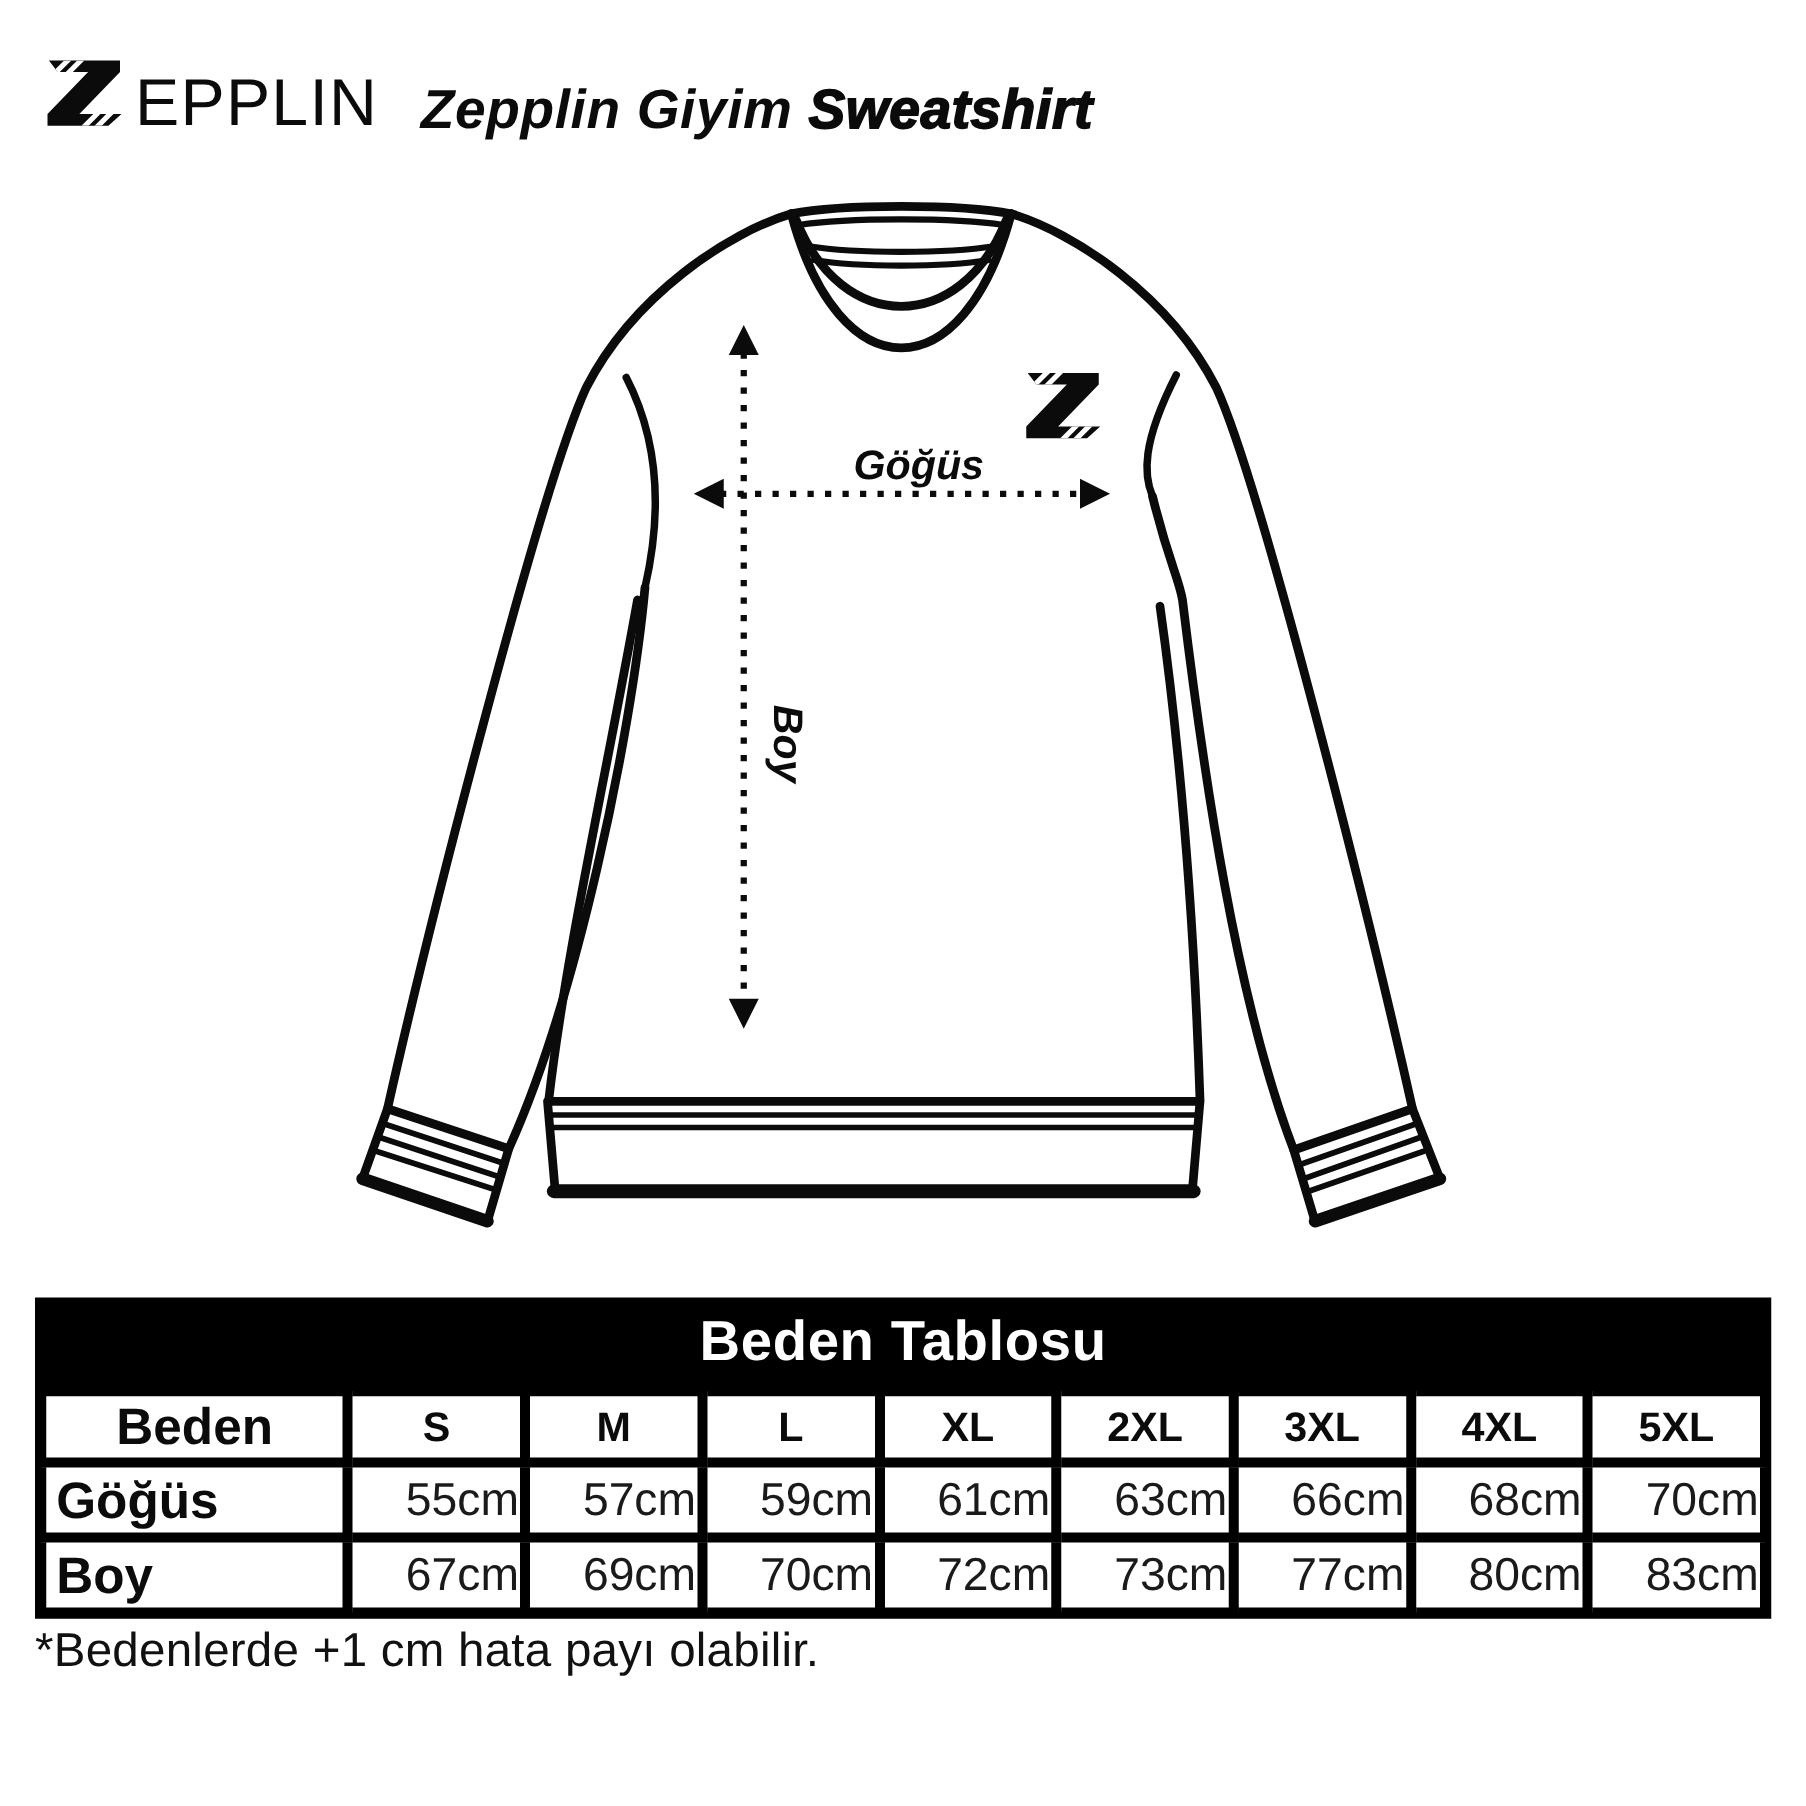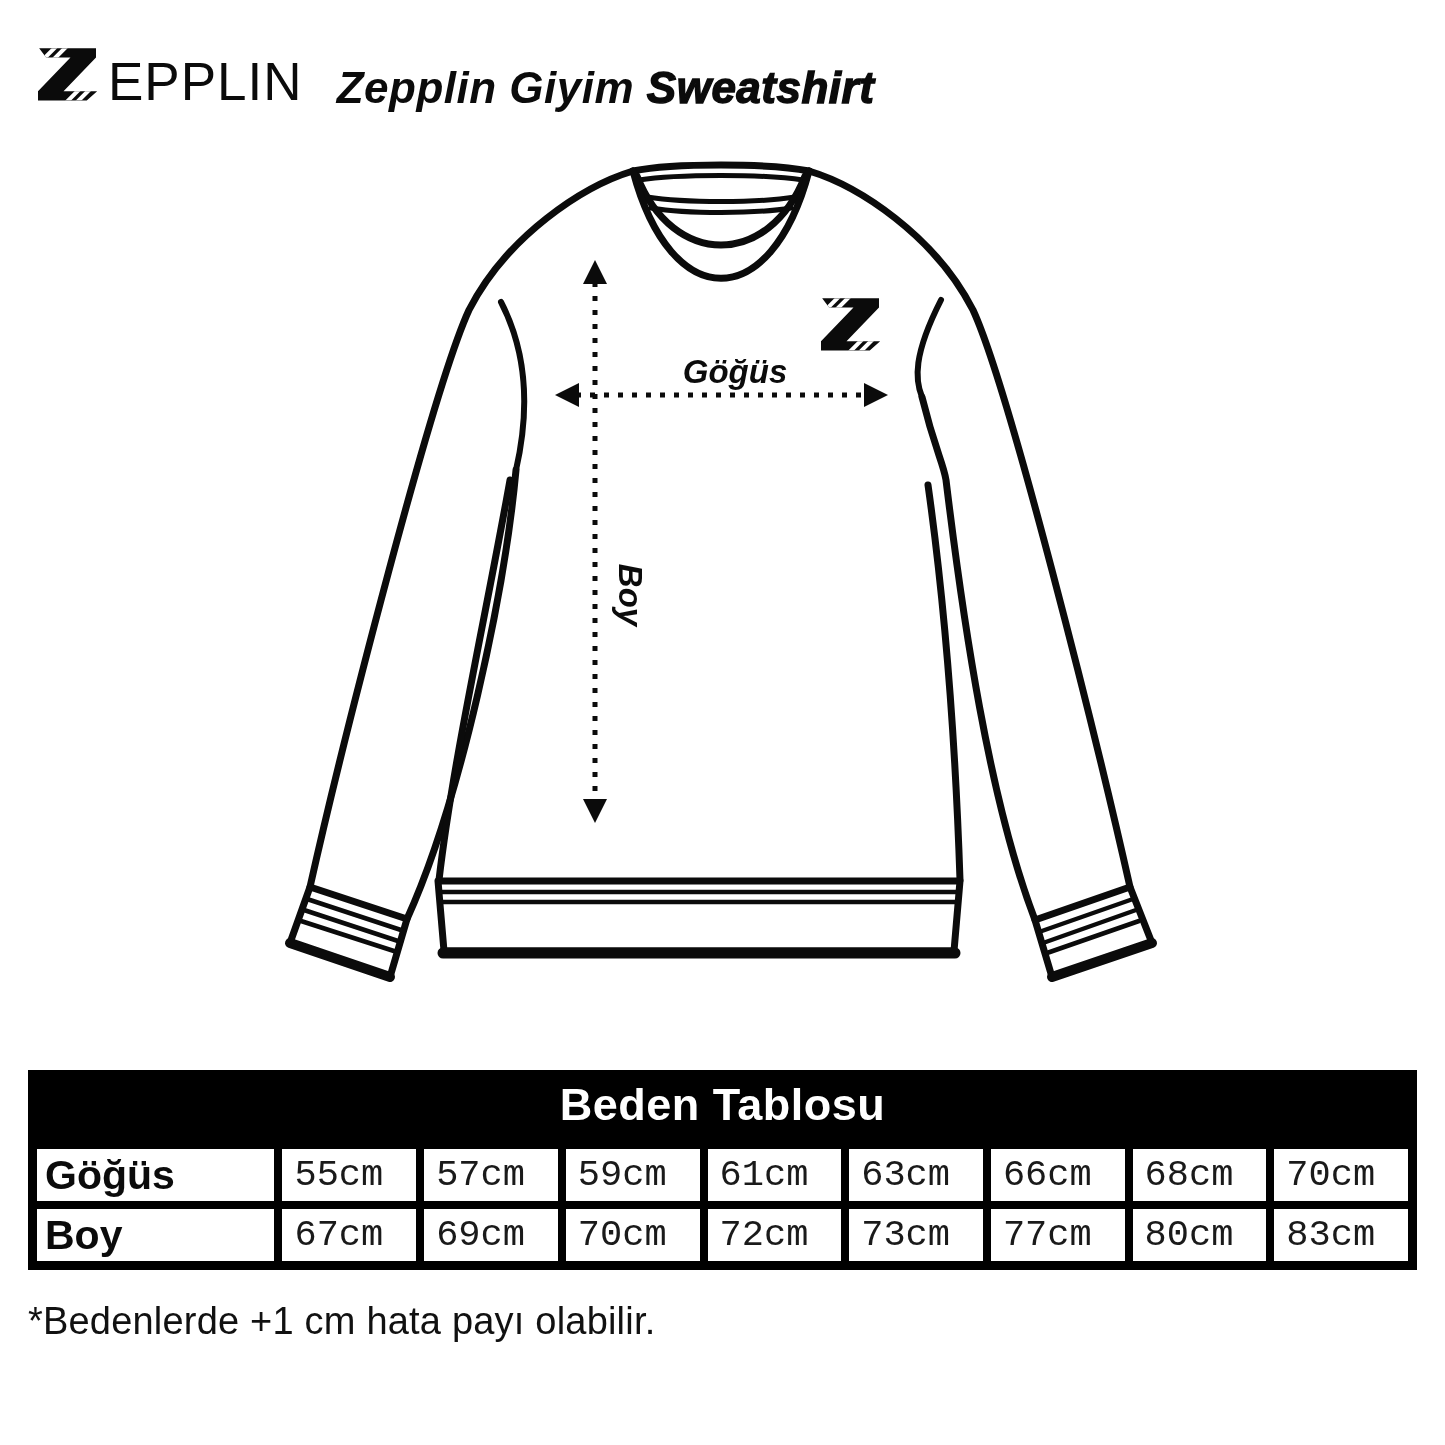--- a/index.html
+++ b/index.html
@@ -14,41 +14,41 @@
   .page-title{
     left:0;top:64px;width:1211px;text-align:center;
     font-style:italic;font-size:44px;line-height:1.1;letter-spacing:0.5px;
   }
   .page-title .brand{font-weight:700;}
   .page-title .product{font-weight:700;-webkit-text-stroke:1.4px #0b0b0b;}
   
   .diagram{left:283px;top:150px;}
   
   .size-table-wrap{
-    left:28px;top:1070px;width:1389px;background:#000;padding:1px;
+    left:28px;top:1038px;width:1389px;background:#000;padding:1px;
     box-sizing:border-box;
   }
   .size-table-title{
     color:#fff;text-align:center;font-weight:700;font-size:45px;
     padding:8px 0 10px 0;letter-spacing:0.5px;
   }
   table.size-table{
     width:100%;border-collapse:collapse;table-layout:fixed;
     background:#000;
   }
   table.size-table th, table.size-table td{
     background:#fff;border:8px solid #000;box-sizing:border-box;
     vertical-align:middle;
   }
   tr.hdr th{height:56px;}
   tr.datarow th, tr.datarow td{height:60px;}
   th.beden{font-size:41px;font-weight:700;text-align:center;}
   th.size-col{font-size:33px;font-weight:700;text-align:center;}
   th.rowlabel{font-size:41px;font-weight:700;text-align:left;padding-left:8px;}
-  td.val{font-size:37px;font-weight:400;text-align:left;padding-left:12px;color:#1a1a1a;font-family:Liberation Mono, monospace;}
+  td.val{font-size:37px;font-weight:400;text-align:right;padding-left:12px;color:#1a1a1a;}
   .footnote{
     left:28px;top:1300px;font-size:38px;color:#111;letter-spacing:0.2px;
   }
 </style>
 </head>
 <body>
 
 <svg width="0" height="0" style="position:absolute" aria-hidden="true">
   <defs>
     <polygon id="zpoly" points="2,4 100,4 100,20 44,78 102,78 84,94 0,94 0,78 56,20 14,20"></polygon>
@@ -148,20 +148,31 @@
       <col>
         <col>
         <col>
         <col>
         <col>
         <col>
         <col>
         <col>
     </colgroup>
     <tbody>
+        <tr class="hdr">
+      <th class="beden">Beden</th>
+      <th class="size-col">S</th>
+      <th class="size-col">M</th>
+      <th class="size-col">L</th>
+      <th class="size-col">XL</th>
+      <th class="size-col">2XL</th>
+      <th class="size-col">3XL</th>
+      <th class="size-col">4XL</th>
+      <th class="size-col">5XL</th>
+    </tr>
     <tr class="datarow">
       <th class="rowlabel">Göğüs</th>
       <td class="val">55cm</td>
       <td class="val">57cm</td>
       <td class="val">59cm</td>
       <td class="val">61cm</td>
       <td class="val">63cm</td>
       <td class="val">66cm</td>
       <td class="val">68cm</td>
       <td class="val">70cm</td>

